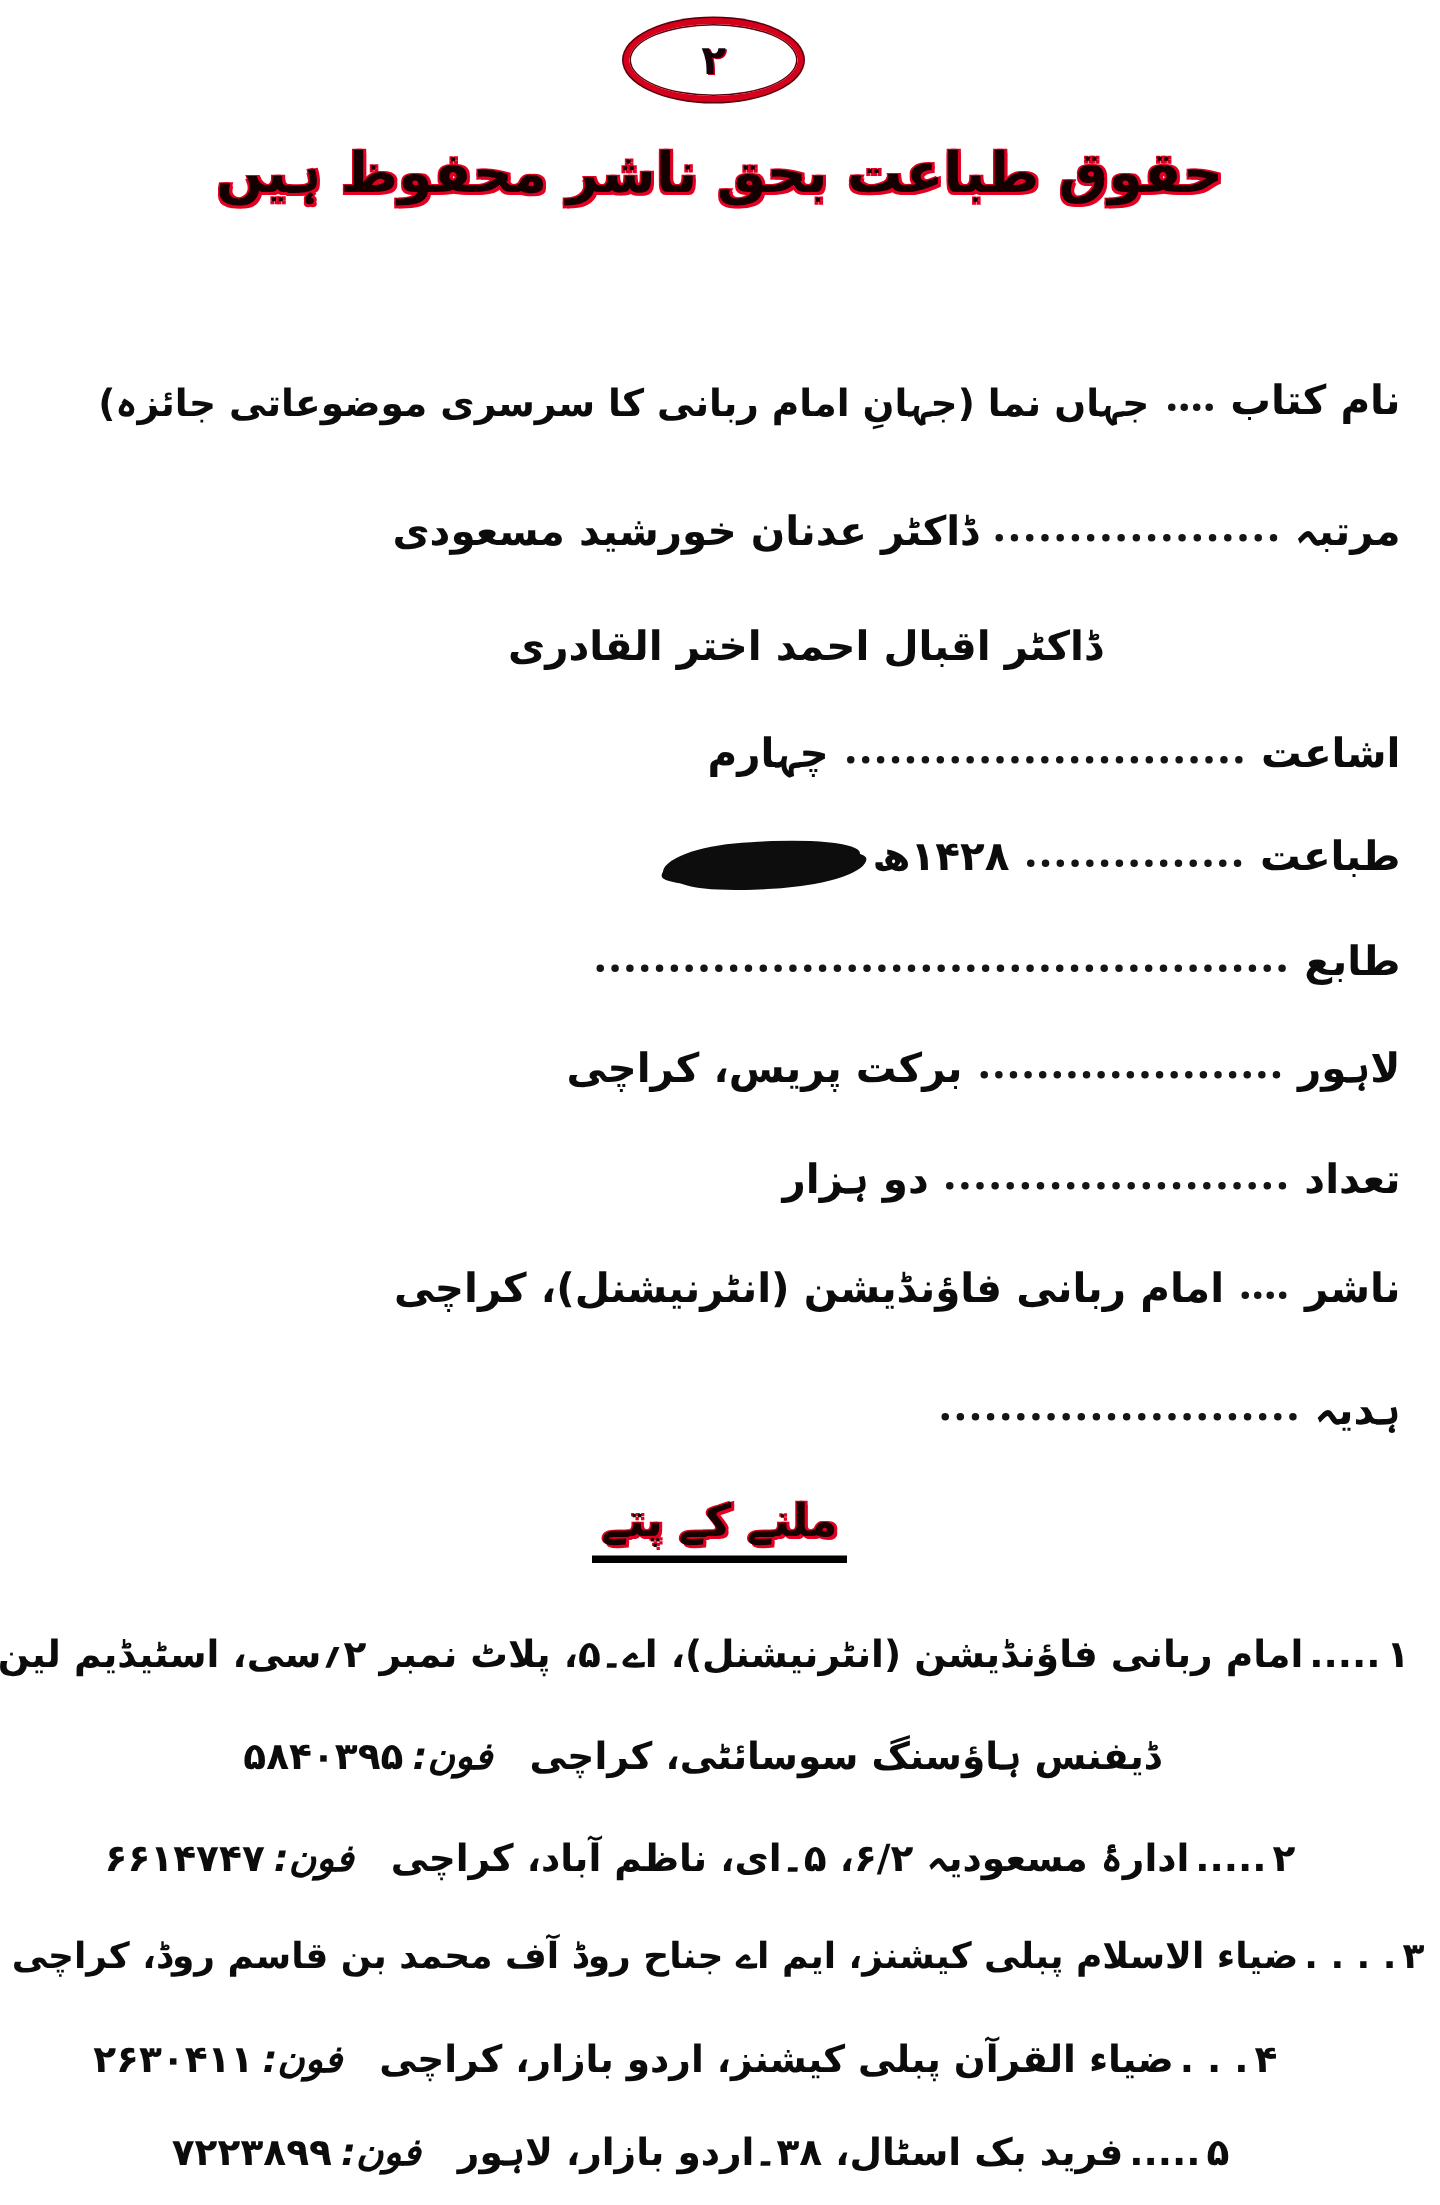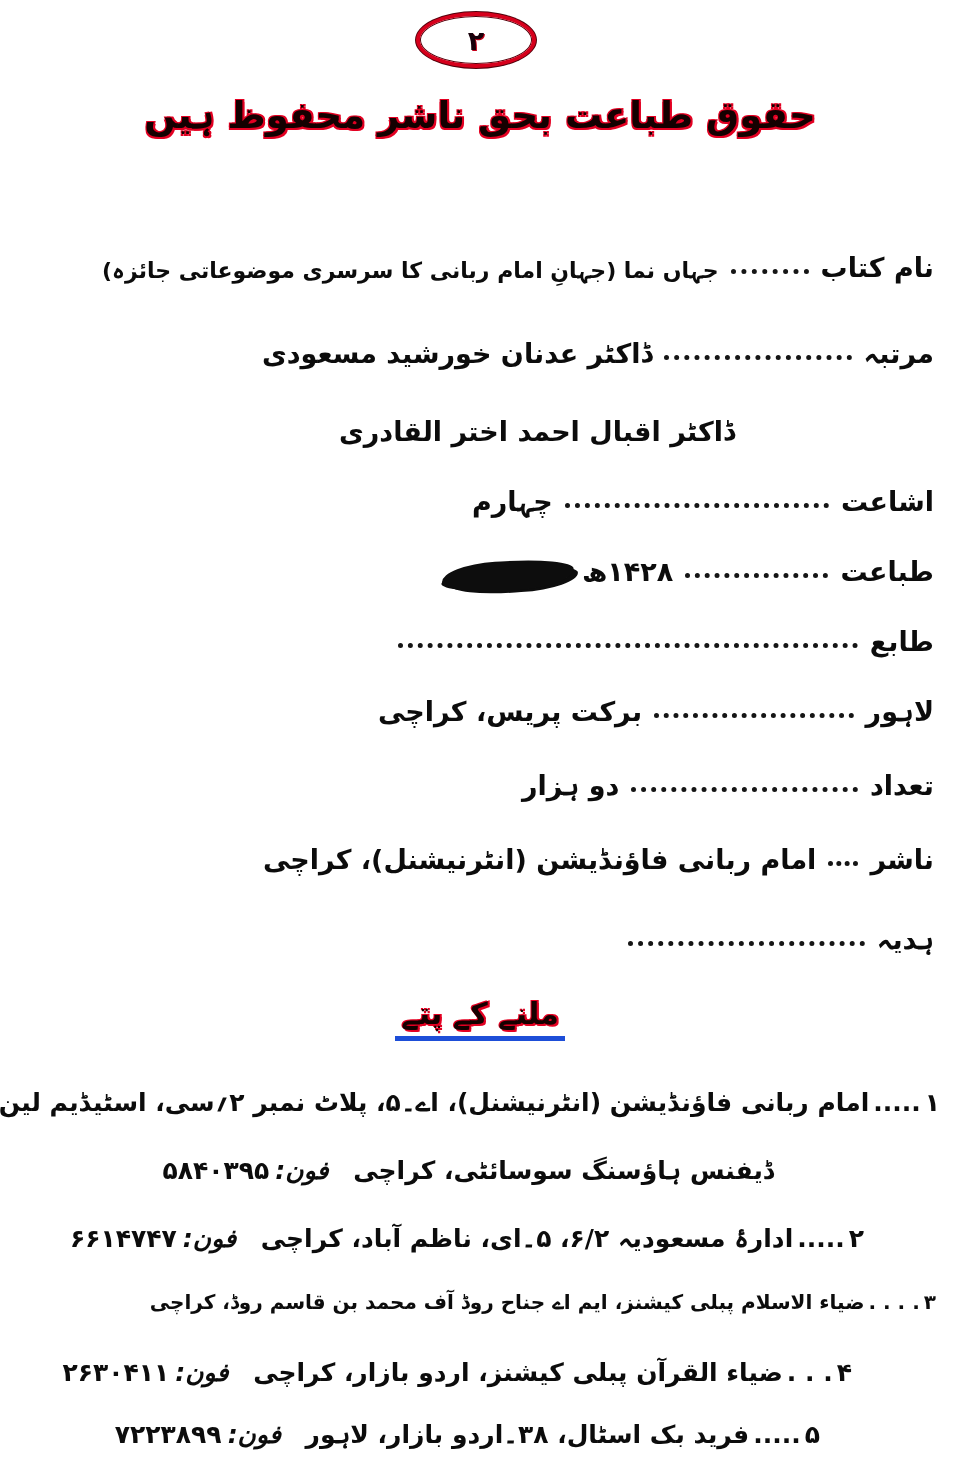--- a/index.html
+++ b/index.html
@@ -27,55 +27,55 @@
   }
 
   
   .crow{
     position:absolute;right:26px;display:flex;align-items:flex-end;
     font-weight:bold;font-size:27px;white-space:nowrap;
   }
   .lbl{flex:none;}
   .leader{flex:1;min-width:30px;border-bottom:5px dotted #151515;margin:0 12px 9px 12px;}
   .val{flex:none;}
-  .r0{top:252px;width:832px;} .r0 .val{font-size:22px;}
+  .r0{top:252px;width:832px;} .r0 .val{font-size:25px;}
   .r1{top:338px;width:672px;}
   .r2{top:416px;right:225px;align-items:flex-end;}
   .r3{top:486px;width:462px;}
   .r4{top:556px;width:492px;}
   .r5{top:626px;width:548px;}
   .r6{top:696px;width:556px;}
   .r7{top:770px;width:412px;}
   .r8{top:844px;width:662px;}
   .r9{top:924px;width:318px;}
   .smudge{
     display:inline-block;width:132px;height:30px;background:#0d0d0d;
     border-radius:45% 60% 50% 55% / 60% 45% 65% 50%;
     margin:0 8px -4px 0;transform:rotate(-4deg);
     box-shadow:6px 4px 0 -2px #0d0d0d, -5px 2px 0 -4px #0d0d0d;
   }
 
   
   .addr-h{position:absolute;top:996px;left:0;width:100%;text-align:center;}
   .addr-h h2{
     display:inline-block;margin:0;font-size:30px;font-weight:bold;color:#160000;
-    border-bottom:5px solid #1d4ed8;padding:0 6px 5px 6px;
+    border-bottom:5px solid #000000;padding:0 6px 5px 6px;
     text-shadow:2px 2px 0 #e30022,-1px -1px 0 #e30022,2px -1px 0 #e30022;
   }
 
   
   .aline{position:absolute;font-size:25px;font-weight:bold;white-space:nowrap;}
   .num{font-weight:bold;}
   .adots{letter-spacing:3px;margin:0 4px;}
   .phone-label{margin-right:16px;font-style:italic;}
   .phone{margin-right:6px;letter-spacing:1px;}
   .a1l1{top:1088px;right:20px;}
   .a1l2{top:1156px;right:186px;}
   .a2{top:1224px;right:96px;}
-  .a3{top:1290px;right:24px;font-size:20px;}
+  .a3{top:1290px;right:10px;font-size:24px;}
   .a4{top:1358px;right:108px;}
   .a5{top:1420px;right:140px;}
 </style>
 </head>
 <body>
 
 <div class="page">
 
   <div class="oval">
     <span class="pnum">۲</span>

